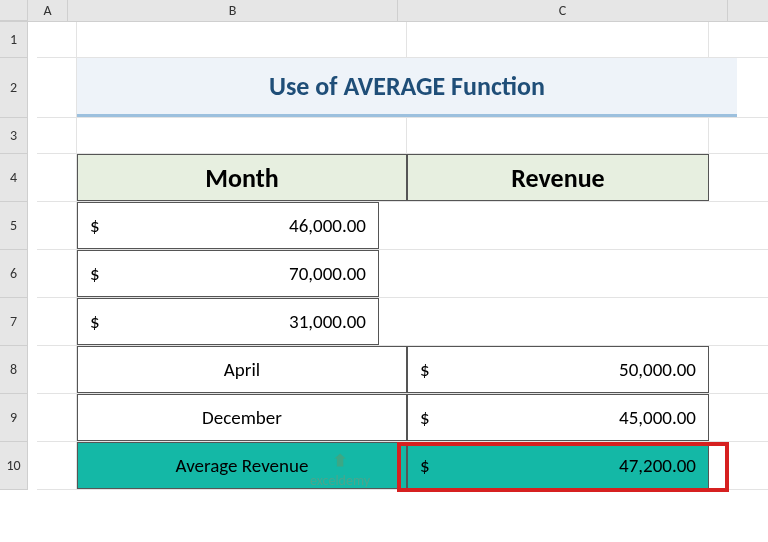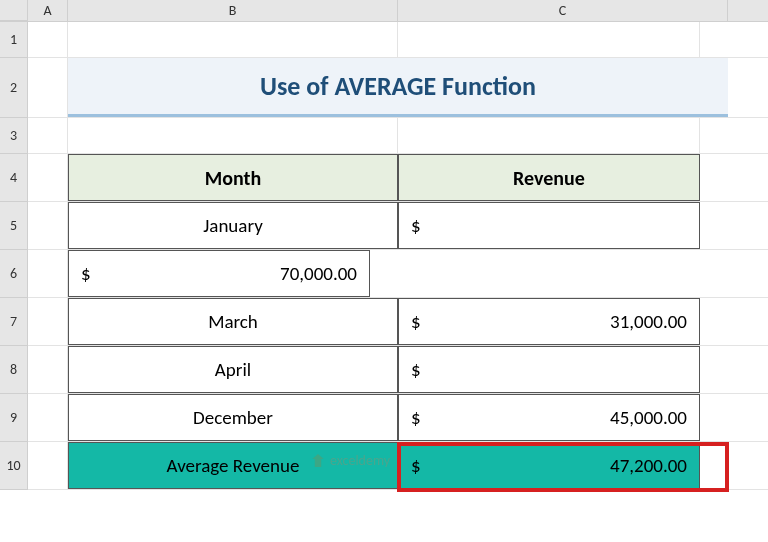--- a/index.html
+++ b/index.html
@@ -41,21 +41,21 @@
       text-align: center;
       font-size: 14px;
       color: #333;
       border-right: 1px solid #cfcfcf;
       border-bottom: 1px solid #cfcfcf;
       background: #e6e6e6;
       display: flex;
       align-items: center;
       justify-content: center;
     }
-    .grid-area { flex: 1; position: relative; }
+    .grid-area { flex: 1; position: relative; padding-left: 9px; }
     .row { display: flex; border-bottom: 1px solid #e3e3e3; }
     .cell-A { width: 40px; border-right: 1px solid #e3e3e3; }
     .cell-B { width: 330px; border-right: 1px solid #e3e3e3; }
     .cell-C { width: 302px; border-right: 1px solid #e3e3e3; }
     .r1 { height: 36px; }
     .r2 { height: 60px; }
     .r3 { height: 36px; }
     .r4, .r5, .r6, .r7, .r8, .r9, .r10 { height: 48px; }
     
     .title {
@@ -68,21 +68,21 @@
       background: #eef3f9;
       border-bottom: 3px solid #9cc0de;
     }
     .th {
       background: #e7efe0;
       border: 1px solid #555;
       display: flex;
       align-items: center;
       justify-content: center;
       font-weight: bold;
-      font-size: 20px;
+      font-size: 26px;
     }
     .td {
       border: 1px solid #555;
       display: flex;
       align-items: center;
       font-size: 19px;
       padding: 0 12px;
     }
     .td.center { justify-content: center; }
     .td.money { justify-content: space-between; }
@@ -148,63 +148,63 @@
         <div class="cell-B"></div>
         <div class="cell-C"></div>
       </div>
       <div class="row r4">
         <div class="cell-A"></div>
         <div class="cell-B th">Month</div>
         <div class="cell-C th">Revenue</div>
       </div>
       <div class="row r5">
         <div class="cell-A"></div>
-        <div class="cell-B td center">January</div>
-        <div class="cell-C td money">
-          <span class="sym">$</span>
+        <div class="cell-C td money">
+          <span class="sym">$</span>
+          <span class="val">46,000.00</span>
         </div>
       </div>
       <div class="row r6">
         <div class="cell-A"></div>
         <div class="cell-C td money">
           <span class="sym">$</span>
           <span class="val">70,000.00</span>
         </div>
       </div>
       <div class="row r7">
         <div class="cell-A"></div>
-        <div class="cell-B td center">March</div>
         <div class="cell-C td money">
           <span class="sym">$</span>
           <span class="val">31,000.00</span>
         </div>
       </div>
       <div class="row r8">
         <div class="cell-A"></div>
         <div class="cell-B td center">April</div>
         <div class="cell-C td money">
           <span class="sym">$</span>
+          <span class="val">50,000.00</span>
         </div>
       </div>
       <div class="row r9">
         <div class="cell-A"></div>
         <div class="cell-B td center">December</div>
         <div class="cell-C td money">
           <span class="sym">$</span>
           <span class="val">45,000.00</span>
         </div>
       </div>
       <div class="row r10 avgrow">
         <div class="cell-A" style="border-right:1px solid #e3e3e3"></div>
         <div class="cell-B td center">Average Revenue</div>
         <div class="cell-C td money">
           <span class="sym">$</span>
           <span class="val">47,200.00</span>
         </div>
       </div>
       <div class="highlight" style="left:369px; top:420px; width:332px; height:50px;"></div>
-      <div class="watermark" style="left:282px; top:430px;">
+      <div class="watermark" style="left:282px; top:430px;flex-direction:column;">
         <span class="wm-icon"></span>
         <span>exceldemy</span>
       </div>
     </div>
   </div>
 </div>
 
 </body></html>

